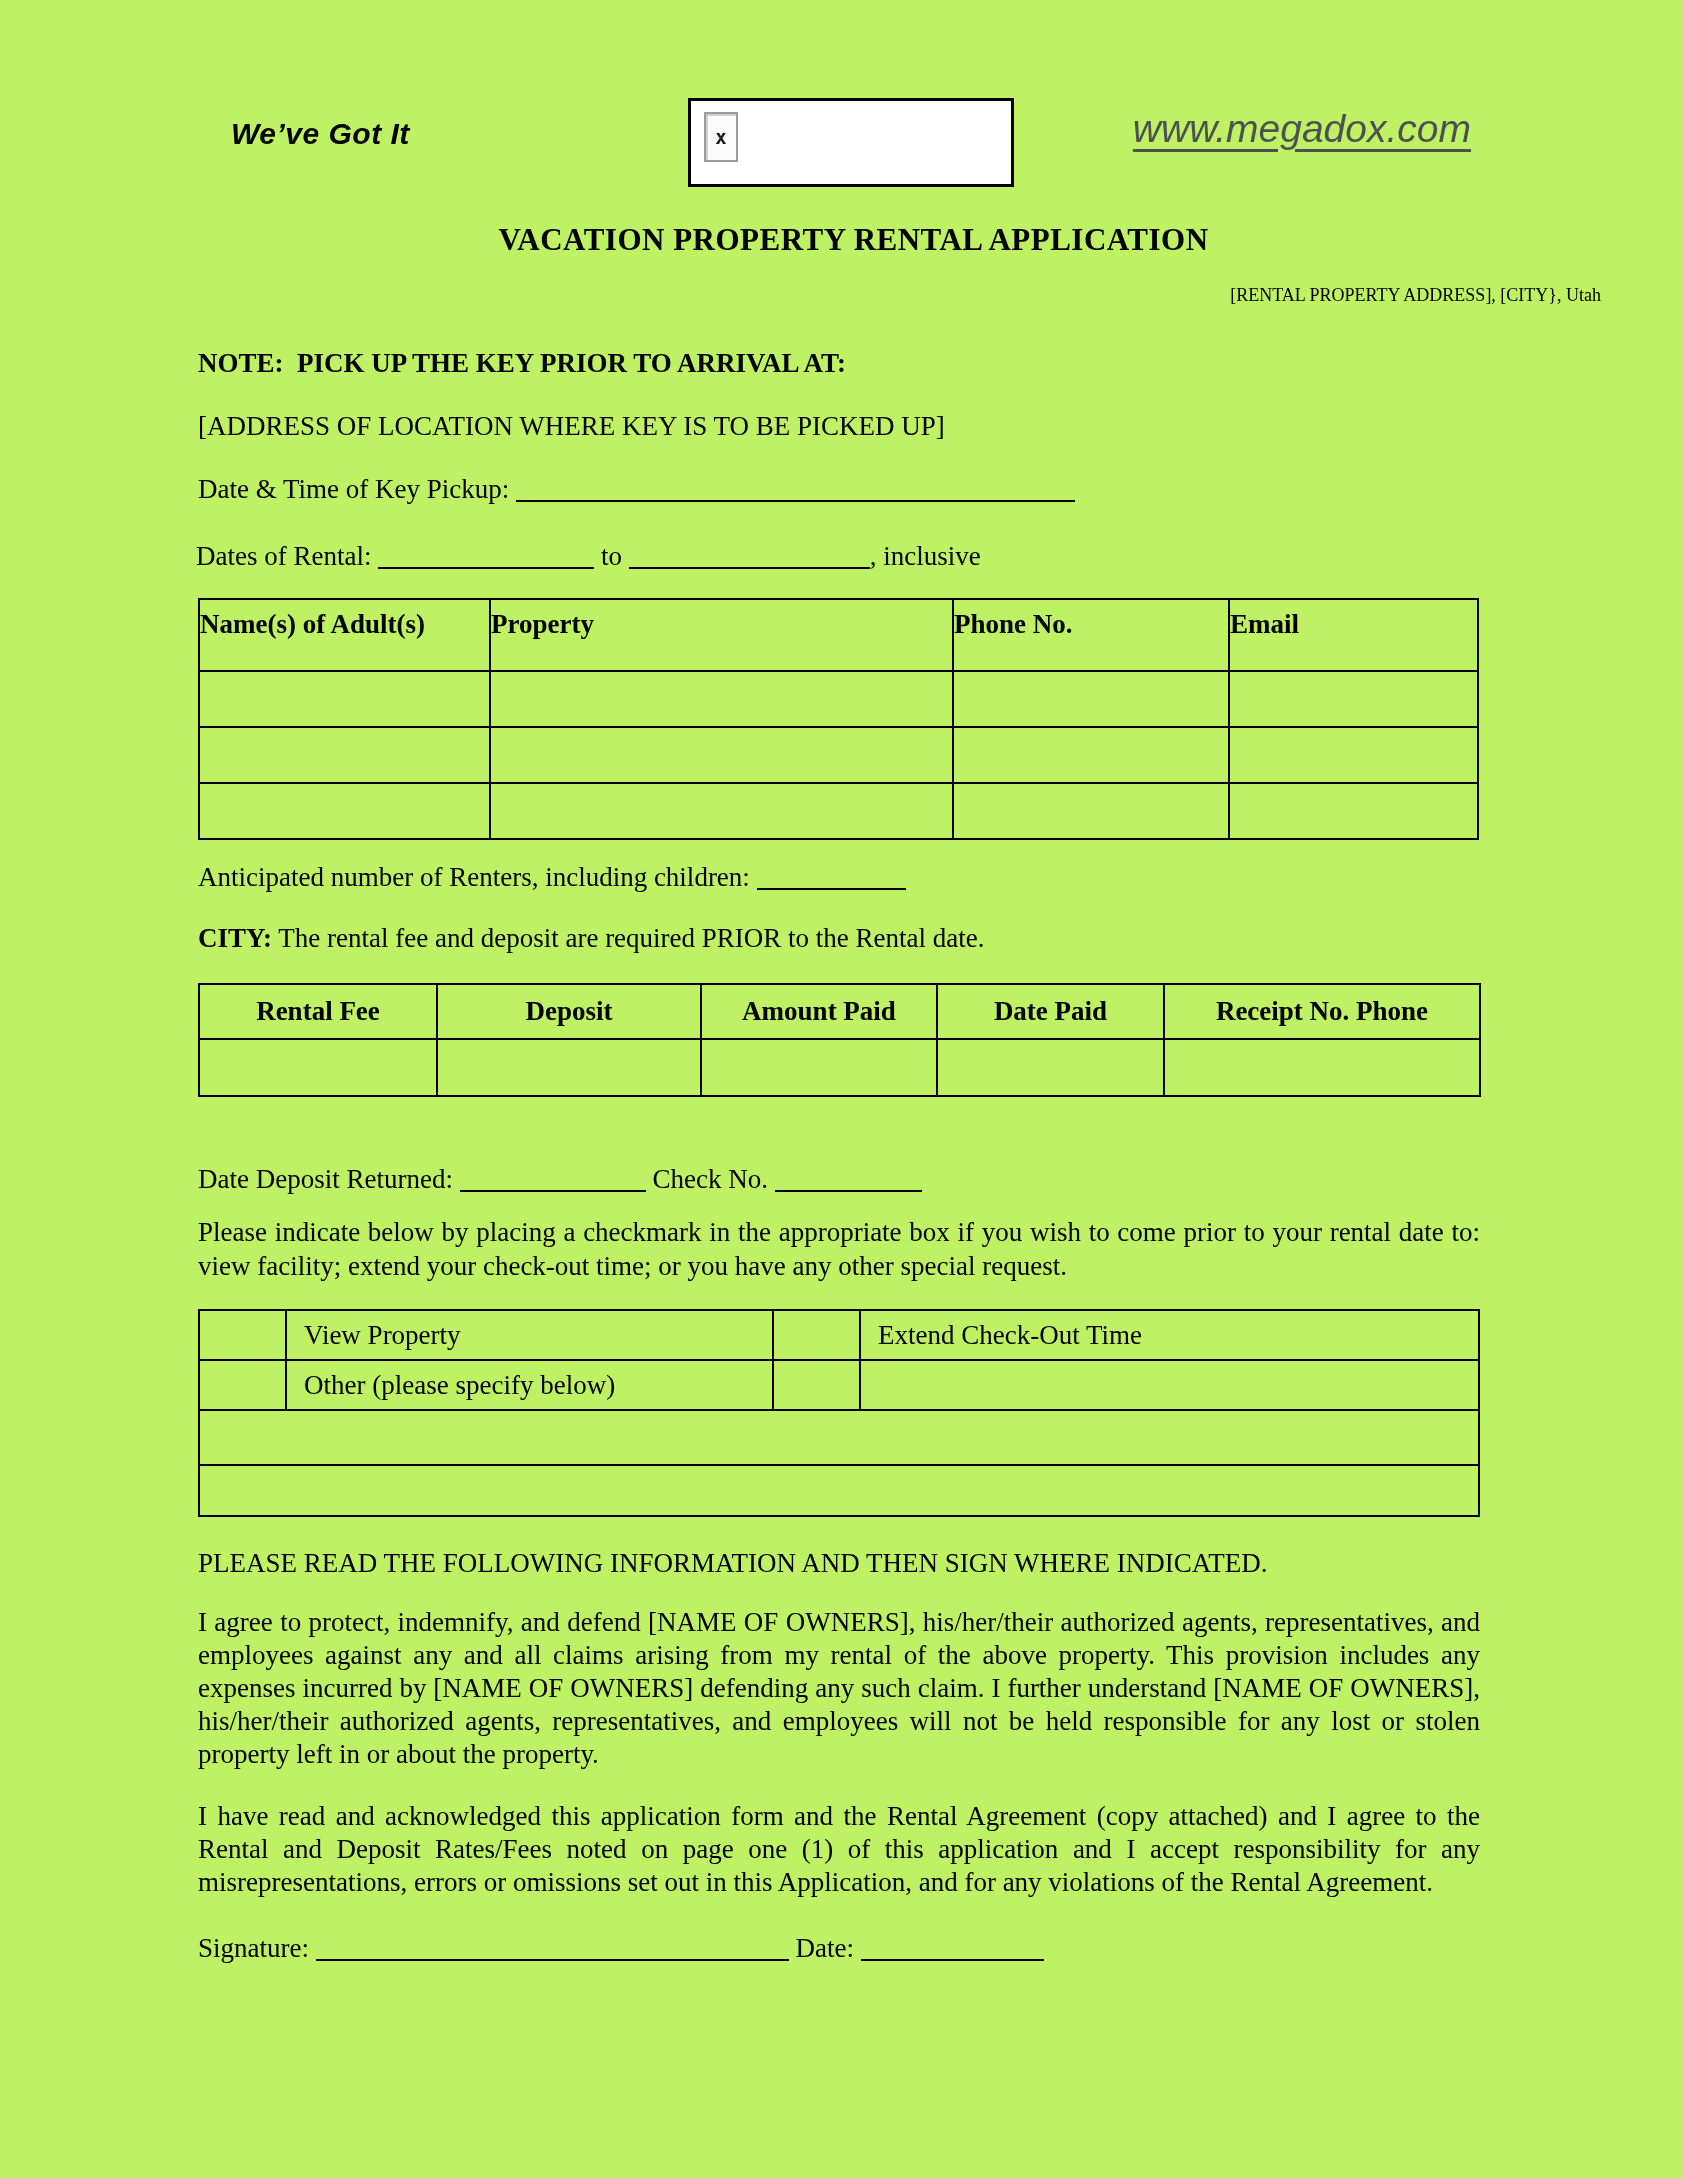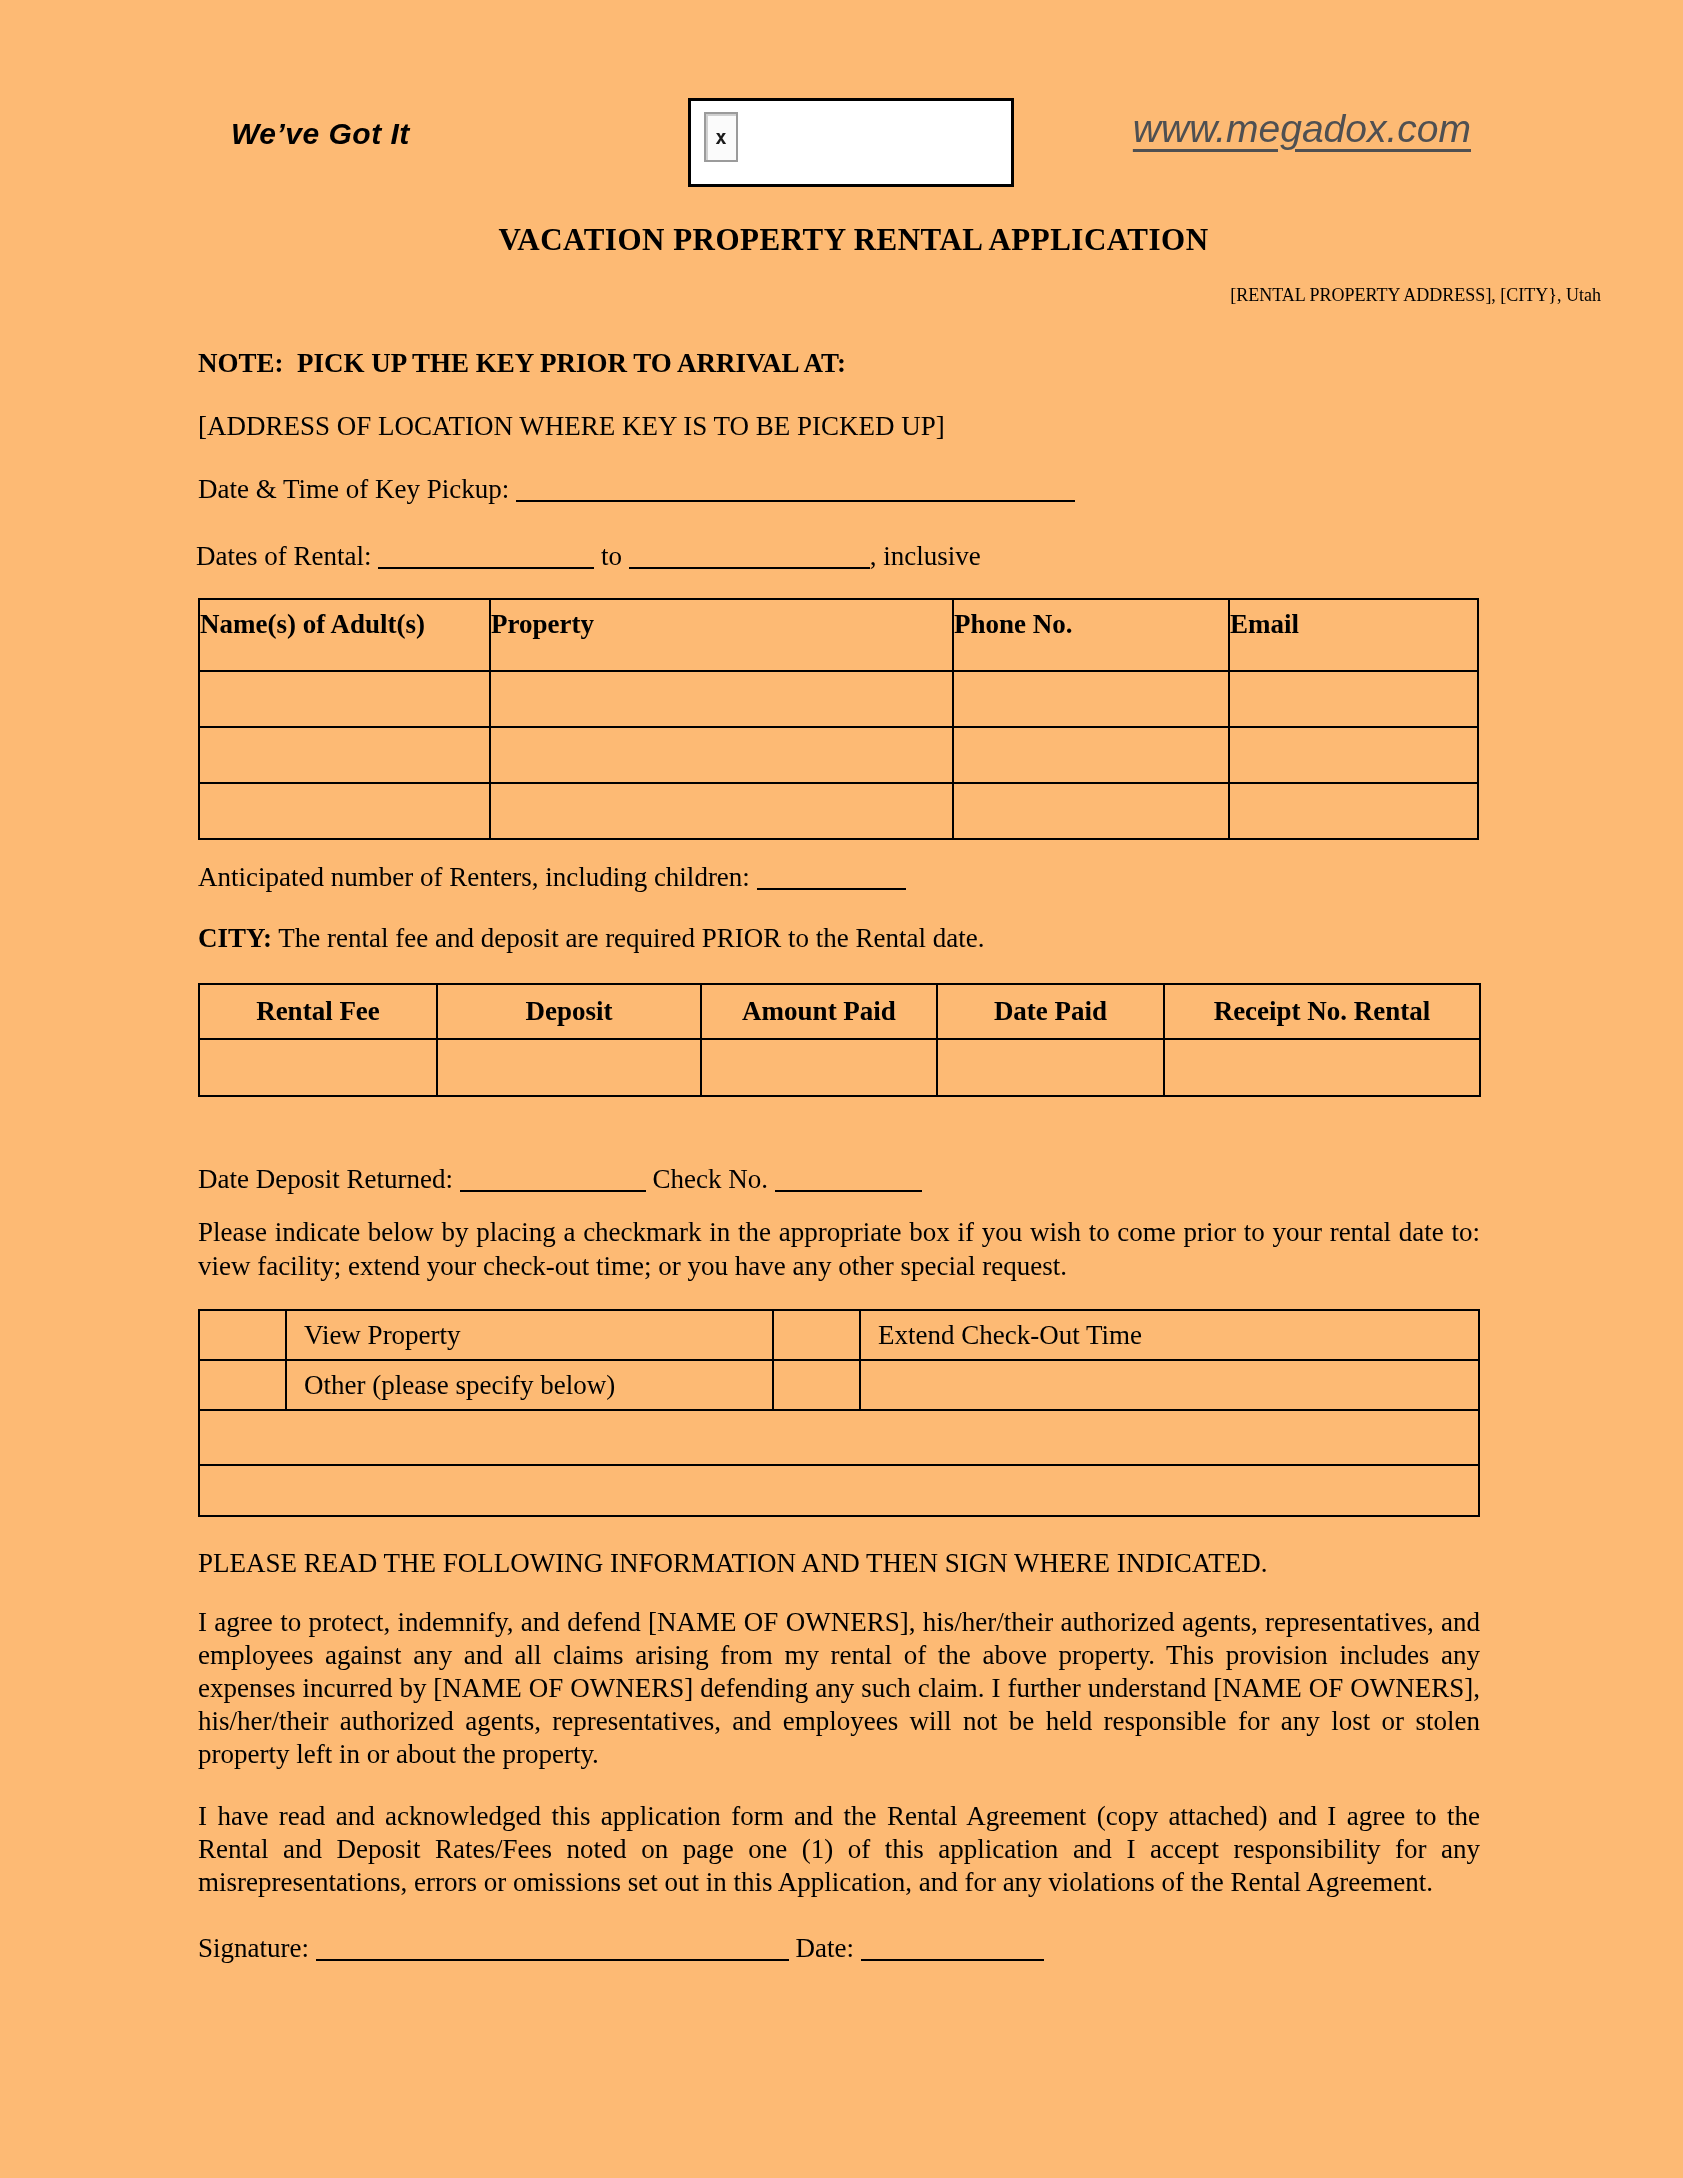--- a/index.html
+++ b/index.html
@@ -1,16 +1,16 @@
 <!DOCTYPE html>
 <html><head>
 <meta charset="utf-8">
 <style>
   html,body{margin:0;padding:0;background:#888;}
-  #page{position:relative;width:1683px;height:2178px;background:#fdba74;
+  #page{position:relative;width:1683px;height:2178px;background:#bef264;
         font-family:"Liberation Serif", serif;color:#000;overflow:hidden;}
   .abs{position:absolute;}
   .body-text{font-size:27px;line-height:33px;}
   .pre{white-space:pre-wrap;}
   .bold{font-weight:bold;}
   .blank{display:inline-block;border-bottom:2.5px solid #000;height:1em;
          transform:translateY(4px);}
   
   #tagline{left:231px;top:117px;font-family:"Liberation Sans",sans-serif;
            font-size:30px;font-weight:bold;font-style:italic;letter-spacing:0.5px;}
@@ -138,21 +138,21 @@
         <col style="width:236px">
         <col style="width:227px">
         <col style="width:316px">
       </colgroup>
     <tbody>
         <tr>
       <th>Rental Fee</th>
       <th>Deposit</th>
       <th>Amount Paid</th>
       <th>Date Paid</th>
-      <th>Receipt No. Rental</th>
+      <th>Receipt No. Phone</th>
     </tr>
     <tr>
       <td></td>
       <td></td>
       <td></td>
       <td></td>
       <td></td>
     </tr>
   </tbody>
     </table>

